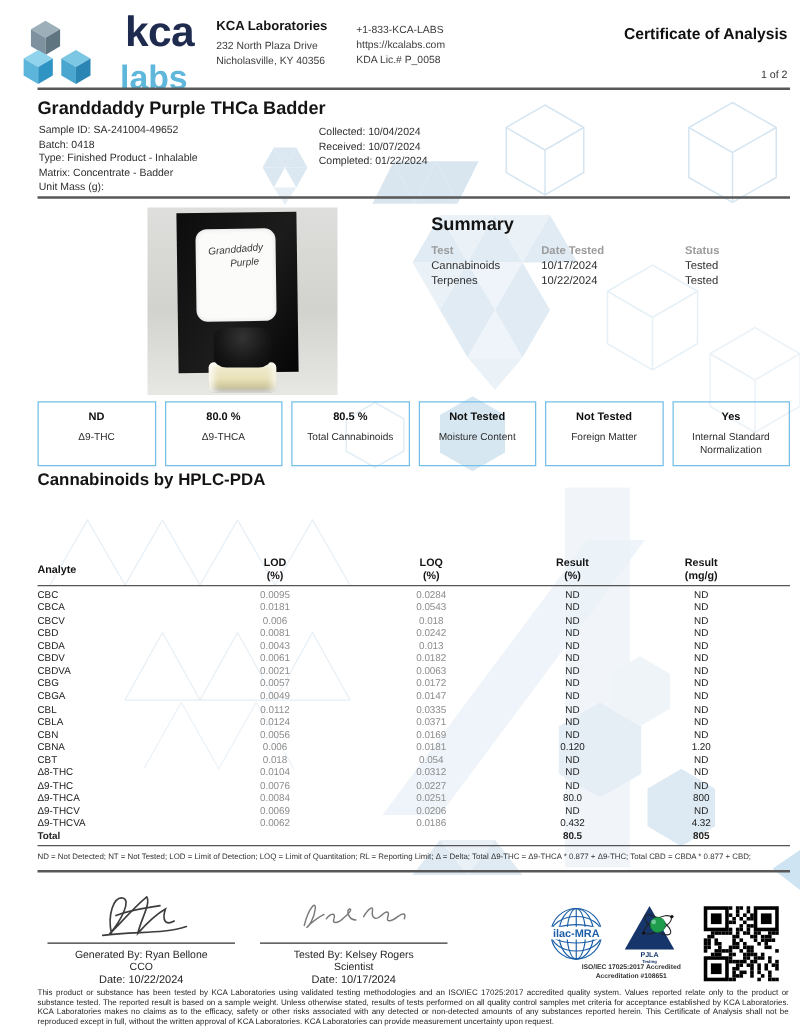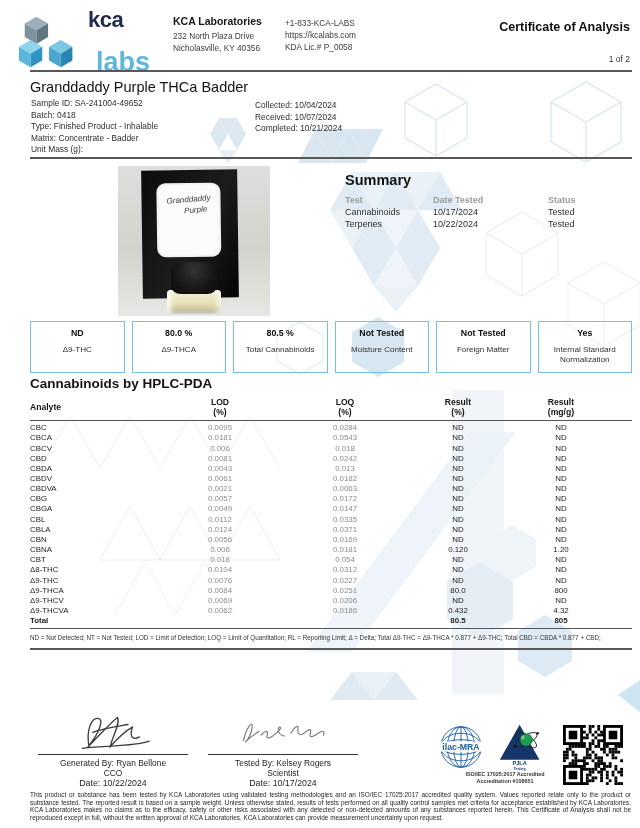--- a/index.html
+++ b/index.html
@@ -3,34 +3,34 @@
 <meta charset="utf-8">
 <style>
   html,body{margin:0;padding:0;background:#888;}
   .page{position:relative;width:640px;height:828px;margin:0 auto;background:#fff;overflow:hidden;
         font-family:"Liberation Sans","DejaVu Sans",sans-serif;color:#222;}
   .page *{box-sizing:border-box;}
   svg.watermark{position:absolute;left:0;top:0;width:640px;height:828px;pointer-events:none;}
 
   
   .logo-cubes{position:absolute;left:15px;top:13px;width:72px;height:55px;}
-  .wm-kca{position:absolute;left:88px;top:9px;font-size:22px;font-weight:bold;color:#1e2b4f;letter-spacing:-.5px;line-height:1;}
+  .wm-kca{position:absolute;left:100px;top:9px;font-size:34px;font-weight:bold;color:#1e2b4f;letter-spacing:-.5px;line-height:1;}
   .wm-labs{position:absolute;left:96px;top:37px;font-size:27px;font-weight:bold;color:#5fb7dc;line-height:1;margin-top:12px;}
   .company{position:absolute;left:173px;top:15px;}
   .co-name{font-size:10.5px;font-weight:bold;color:#161616;margin-bottom:3px;}
   .co-line,.ct-line{font-size:8.3px;color:#3c3c3c;line-height:12px;}
   .contact{position:absolute;left:285px;top:17px;}
   .coa-title{position:absolute;right:10px;top:20px;font-size:12.5px;font-weight:bold;color:#101010;}
   .page-num{position:absolute;right:10px;top:54px;font-size:8.5px;color:#333;}
   .hr{position:absolute;left:30px;width:602px;background:#585858;}
   .hr1{top:70px;height:2px;}
   .hr2{top:157px;height:1.5px;}
 
   
-  .sample-title{position:absolute;left:30px;top:79px;font-size:14.5px;font-weight:normal;color:#141414;}
+  .sample-title{position:absolute;left:30px;top:79px;font-size:14.5px;font-weight:bold;color:#141414;}
   .sample-info{position:absolute;left:31px;top:98px;font-size:8.4px;color:#2e2e2e;line-height:11.6px;}
   .sample-dates{position:absolute;left:255px;top:100px;font-size:8.4px;color:#2e2e2e;line-height:11.6px;}
 
   
   .photo{position:absolute;left:118px;top:166px;width:152px;height:150px;
          background:linear-gradient(180deg,#dededc 0%,#d2d2ce 55%,#e7e7e3 100%);}
   .bag{position:absolute;left:24px;top:4px;width:96px;height:128px;background:linear-gradient(120deg,#0c0c0c,#1c1c1c 55%,#050505);transform:rotate(-.8deg);}
   .bag-label{position:absolute;left:15px;top:13px;width:64px;height:74px;background:#fbfbf9;border-radius:9px;box-shadow:inset 0 0 4px rgba(0,0,0,.12);}
   .bag-line1,.bag-line2{font-style:italic;font-size:8px;color:#3a3a3a;transform:rotate(-4deg);text-align:center;}
   .bag-line1{margin-top:12px;}
@@ -50,21 +50,21 @@
   .highlights{position:absolute;left:30px;top:321px;width:602px;display:flex;gap:7px;align-items:stretch;}
   .hl-box{flex:1;border:1.5px solid #74bfe8;min-height:52px;text-align:center;padding:6px 3px 4px;}
   .hl-value{font-size:8.8px;font-weight:bold;color:#0e0e0e;}
   .hl-label{font-size:8.1px;color:#2e2e2e;margin-top:7px;line-height:9.5px;}
 
   
   .cann{position:absolute;left:30px;top:376px;width:602px;}
   .cann-h{font-size:13.5px;font-weight:bold;color:#141414;line-height:15px;margin-bottom:7px;}
   .tgrid{display:grid;grid-template-columns:120px 140px 110px 116px 90px 26px;}
   .tbl-head{font-size:8.6px;font-weight:bold;color:#141414;line-height:9.6px;padding-bottom:3px;border-bottom:1.5px solid #555;}
-  .tbl-head .th{text-align:center;}
+  .tbl-head .th{text-align:center;margin-top:48px;}
   .tbl-head .th-analyte{text-align:left;align-self:center;}
   .tbl-body{border-bottom:1.5px solid #555;padding:2px 0;}
   .trow{font-size:7.9px;line-height:10.15px;}
   .trow .c-a{text-align:left;color:#232323;}
   .trow .c-mid{text-align:center;color:#8d8d8d;}
   .trow .c-r{text-align:center;color:#232323;}
   .trow.bold .c-a,.trow.bold .c-r{font-weight:bold;}
   .footnote{font-size:6.3px;color:#333;margin-top:5px;white-space:nowrap;}
   .hr3{height:2px;background:#585858;margin-top:7px;}
 
@@ -190,21 +190,21 @@
   <div class="info-line bold">Sample ID: SA-241004-49652</div>
       <div class="info-line bold">Batch: 0418</div>
       <div class="info-line bold">Type: Finished Product - Inhalable</div>
       <div class="info-line bold">Matrix: Concentrate - Badder</div>
       <div class="info-line bold">Unit Mass (g):</div>
     </div>
   <div class="sample-dates">
 
   <div class="info-line bold">Collected: 10/04/2024</div>
       <div class="info-line bold">Received: 10/07/2024</div>
-      <div class="info-line bold">Completed: 10/21/2024</div>
+      <div class="info-line bold">Completed: 01/22/2024</div>
     </div>
   <div class="hr hr2"></div>
 
   <div class="photo">
     <div class="bag">
       <div class="bag-label">
         <div class="bag-line1">Granddaddy</div>
         <div class="bag-line2">Purple</div>
       </div>
     </div>

